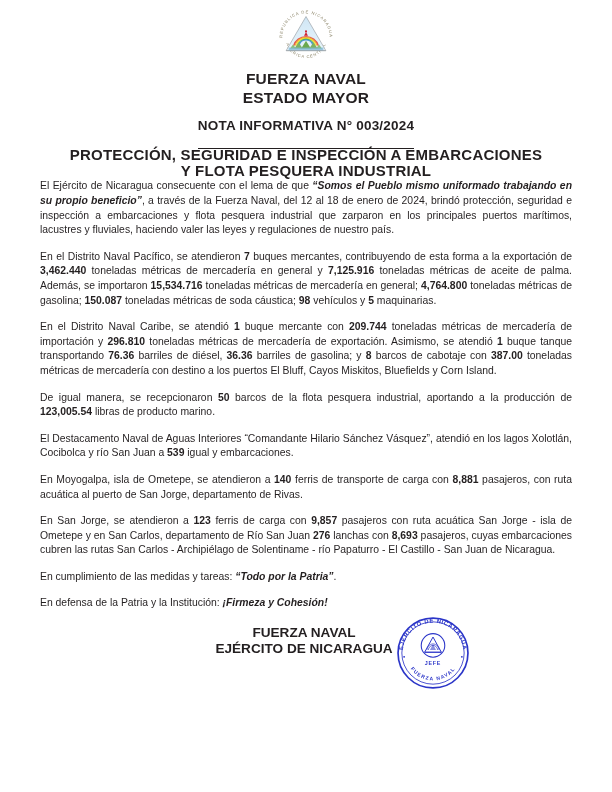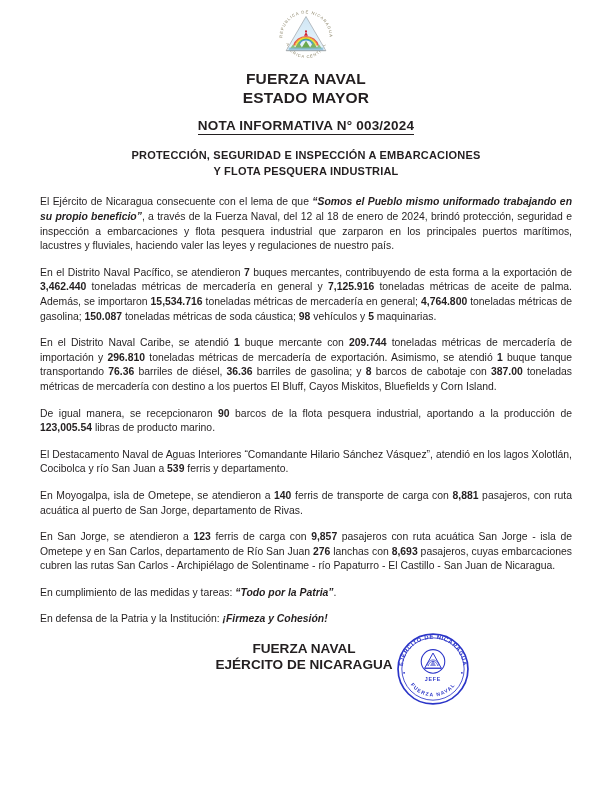--- a/index.html
+++ b/index.html
@@ -49,31 +49,31 @@
     line-height: 18.5px;
     margin-top: 2px;
   }
   .hdr-note {
     font-size: 13.5px;
     line-height: 16px;
     margin-top: 11px;
   }
   .hdr-note span {
     border-bottom: 1.6px solid #231f20;
-    padding-bottom: 1px;
+    padding-bottom: 15px;
   }
   .hdr-title {
-    font-size: 11px;
+    font-size: 15px;
     line-height: 16.2px;
     margin-top: 13px;
   }
 
   
   .body {
-    margin-top: 16px;
+    margin-top: 0;
   }
   p.para {
     font-size: 10.4px;
     line-height: 14.6px;
     text-align: justify;
     margin: 0 0 12px 0;
     hyphens: none;
   }
   p.para:last-child { margin-bottom: 0; }
   .b { font-weight: bold; }
@@ -166,23 +166,23 @@
   </div>
 
   <div class="body">
 
     <p class="para"><span>El Ejército de Nicaragua consecuente con el lema de que </span><span class="bi">“Somos el Pueblo mismo uniformado trabajando en su propio beneficio”</span><span>, a través de la Fuerza Naval, del 12 al 18 de enero de 2024, brindó protección, seguridad e inspección a embarcaciones y flota pesquera industrial que zarparon en los principales puertos marítimos, lacustres y fluviales, haciendo valer las leyes y regulaciones de nuestro país.</span></p>
 
     <p class="para"><span>En el Distrito Naval Pacífico, se atendieron </span><span class="b">7</span><span> buques mercantes, contribuyendo de esta forma a la exportación de </span><span class="b">3,462.440</span><span> toneladas métricas de mercadería en general y </span><span class="b">7,125.916</span><span> toneladas métricas de aceite de palma. Además, se importaron </span><span class="b">15,534.716</span><span> toneladas métricas de mercadería en general; </span><span class="b">4,764.800</span><span> toneladas métricas de gasolina; </span><span class="b">150.087</span><span> toneladas métricas de soda cáustica; </span><span class="b">98</span><span> vehículos y </span><span class="b">5</span><span> maquinarias.</span></p>
 
     <p class="para"><span>En el Distrito Naval Caribe, se atendió </span><span class="b">1</span><span> buque mercante con </span><span class="b">209.744</span><span> toneladas métricas de mercadería de importación y </span><span class="b">296.810</span><span> toneladas métricas de mercadería de exportación. Asimismo, se atendió </span><span class="b">1</span><span> buque tanque transportando </span><span class="b">76.36</span><span> barriles de diésel, </span><span class="b">36.36</span><span> barriles de gasolina; y </span><span class="b">8</span><span> barcos de cabotaje con </span><span class="b">387.00</span><span> toneladas métricas de mercadería con destino a los puertos El Bluff, Cayos Miskitos, Bluefields y Corn Island.</span></p>
 
-    <p class="para"><span>De igual manera, se recepcionaron </span><span class="b">90</span><span> barcos de la flota pesquera industrial, aportando a la producción de </span><span class="b">123,005.54</span><span> libras de producto marino.</span></p>
-
-    <p class="para"><span>El Destacamento Naval de Aguas Interiores “Comandante Hilario Sánchez Vásquez”, atendió en los lagos Xolotlán, Cocibolca y río San Juan a </span><span class="b">539</span><span> ferris y departamento.</span></p>
+    <p class="para"><span>De igual manera, se recepcionaron </span><span class="b">50</span><span> barcos de la flota pesquera industrial, aportando a la producción de </span><span class="b">123,005.54</span><span> libras de producto marino.</span></p>
+
+    <p class="para"><span>El Destacamento Naval de Aguas Interiores “Comandante Hilario Sánchez Vásquez”, atendió en los lagos Xolotlán, Cocibolca y río San Juan a </span><span class="b">539</span><span> igual y embarcaciones.</span></p>
 
     <p class="para"><span>En Moyogalpa, isla de Ometepe, se atendieron a </span><span class="b">140</span><span> ferris de transporte de carga con </span><span class="b">8,881</span><span> pasajeros, con ruta acuática al puerto de San Jorge, departamento de Rivas.</span></p>
 
     <p class="para"><span>En San Jorge, se atendieron a </span><span class="b">123</span><span> ferris de carga con </span><span class="b">9,857</span><span> pasajeros con ruta acuática San Jorge - isla de Ometepe y en San Carlos, departamento de Río San Juan </span><span class="b">276</span><span> lanchas con </span><span class="b">8,693</span><span> pasajeros, cuyas embarcaciones cubren las rutas San Carlos - Archipiélago de Solentiname - río Papaturro - El Castillo - San Juan de Nicaragua.</span></p>
 
 
     <p class="para"><span>En cumplimiento de las medidas y tareas: </span><span class="bi">“Todo por la Patria”</span><span>.</span></p>
 
     <p class="para"><span>En defensa de la Patria y la Institución: </span><span class="bi">¡Firmeza y Cohesión!</span></p>
 

